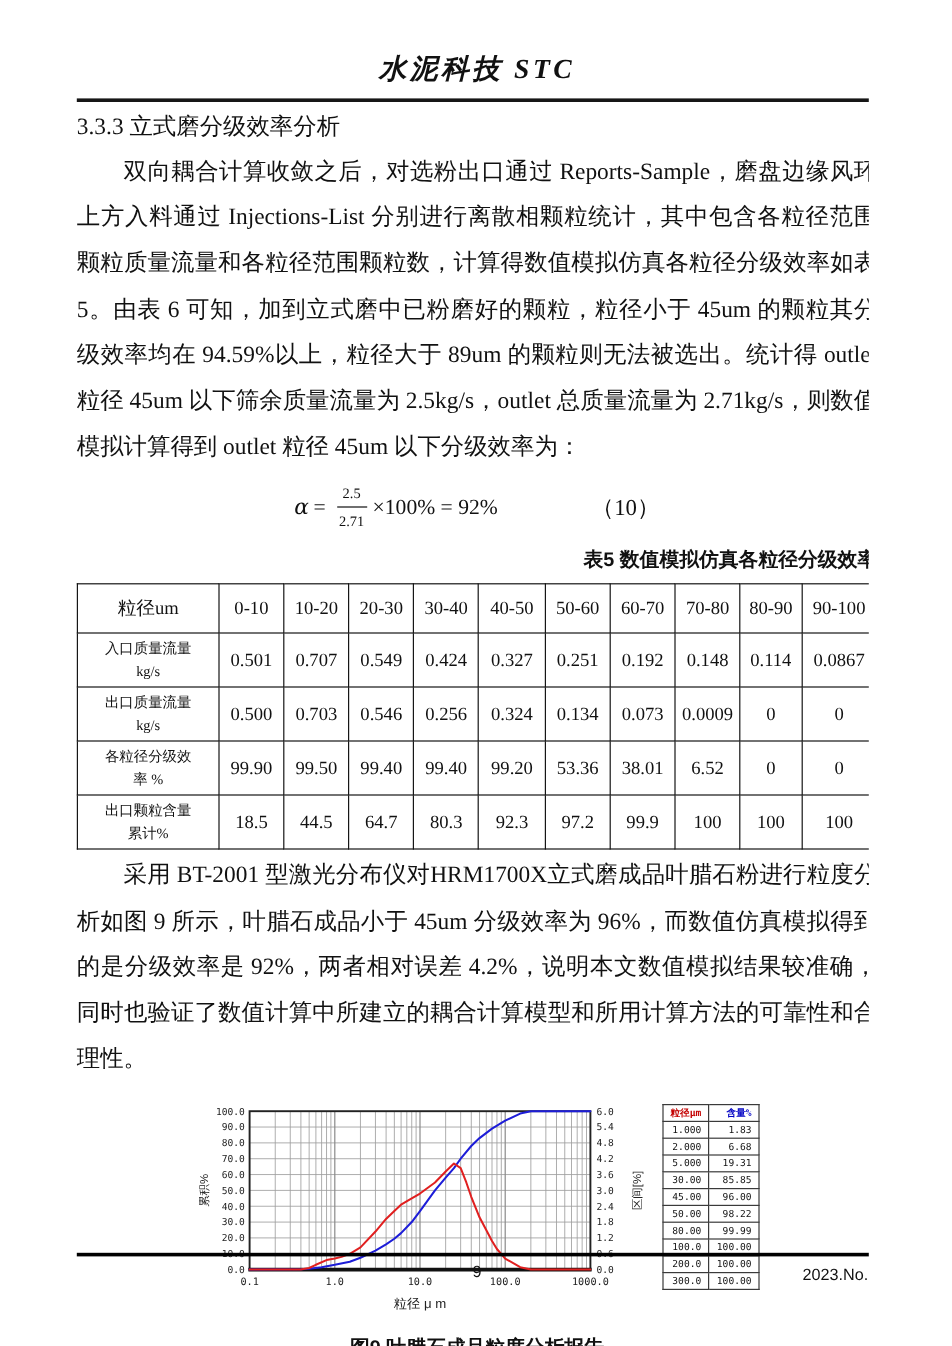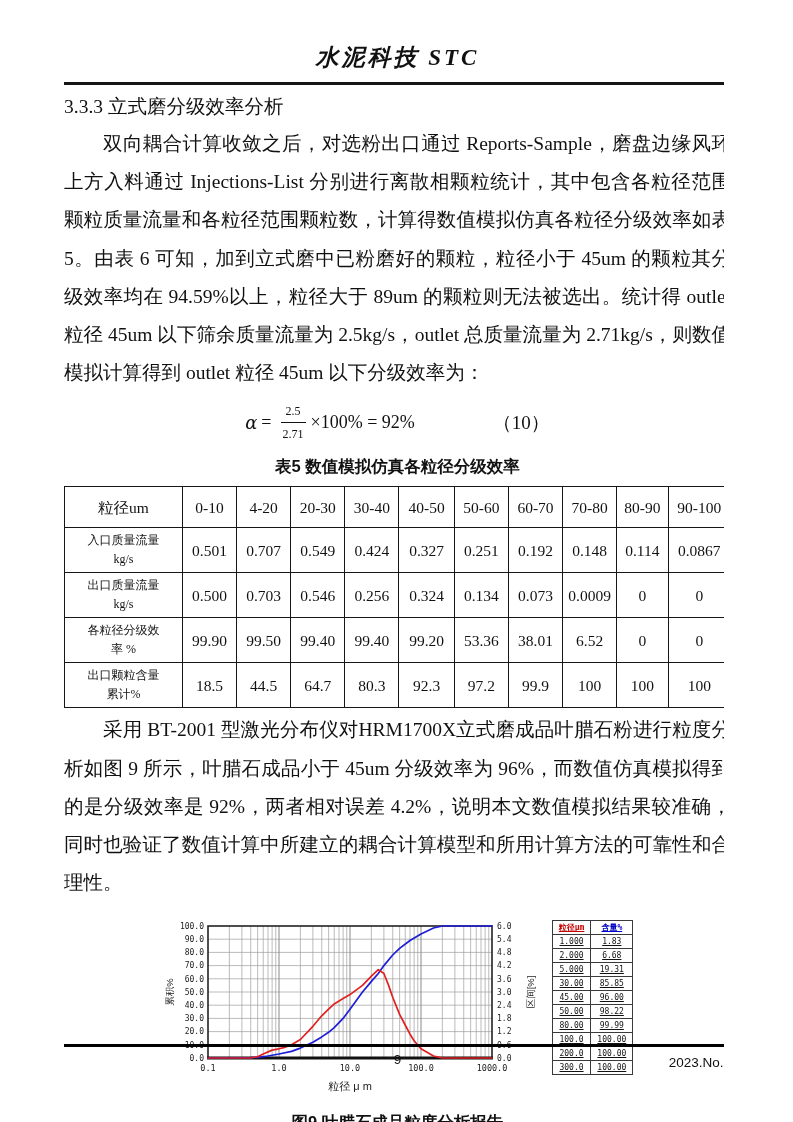--- a/index.html
+++ b/index.html
@@ -12,31 +12,31 @@
   .sec-heading{font-size:19.5px;margin-top:7px;line-height:30px;}
   .body-p{font-size:19.5px;line-height:38.2px;text-align:justify;text-indent:2em;margin:3px 0 0 0;}
   .eq-row{display:flex;justify-content:center;align-items:center;margin:9px 0 7px 0;
         font-size:18px;}
   .eq-alpha{font-style:italic;font-family:"DejaVu Serif",serif;}
   .eq-frac{display:inline-flex;flex-direction:column;align-items:center;margin:0 5px;
         font-size:12px;line-height:20px;}
   .eq-num{border-bottom:1.5px solid #111;padding:0 5px 1px 5px;}
   .eq-den{padding-top:1px;}
   .eq-number{margin-left:78px;font-size:19px;}
-  .tbl5-title{text-align:center;font-weight:bold;font-size:16.5px;margin:12px 0 8px 0;
+  .tbl5-title{text-align:right;font-weight:bold;font-size:16.5px;margin:12px 0 8px 0;
         font-family:"Liberation Sans",sans-serif;}
   table.tbl5{border-collapse:collapse;width:100%;table-layout:fixed;}
   table.tbl5 td{border:1.8px solid #161616;text-align:center;vertical-align:middle;
         font-size:15.5px;height:42px;padding:1px 0;line-height:19px;}
   table.tbl5 td.rowlab{font-size:12px;}
   .fig-wrap{margin-top:16px;display:flex;justify-content:center;align-items:flex-start;gap:8px;}
   .fig-chart{display:block;}
   .mini-tbl{border-collapse:collapse;font-family:"DejaVu Sans Mono",monospace;margin-top:2px;}
-  .mini-tbl td{border:1.2px solid #3a3a3a;font-size:8px;text-align:center;
-        padding:1px 6px;height:11px;white-space:nowrap;text-decoration:underline;}
+  .mini-tbl td{border:1.2px solid #3a3a3a;font-size:8px;text-align:right;
+        padding:1px 6px;height:11px;white-space:nowrap;}
   .mini-tbl .h0{color:#c40000;font-weight:bold;}
   .mini-tbl .h1{color:#0000c4;font-weight:bold;}
   .fig-caption{text-align:center;font-weight:bold;font-size:16.5px;margin-top:12px;
         font-family:"Liberation Sans",sans-serif;}
   .footer{position:absolute;left:64px;top:1044px;width:667px;}
   .foot-rule{border-top:3px solid #000;}
   .foot-row{position:relative;margin-top:5px;font-size:13.5px;
         font-family:"Liberation Sans",sans-serif;}
   .foot-page{display:block;text-align:center;}
   .foot-issue{position:absolute;right:0;top:3px;}
@@ -78,21 +78,21 @@
           <col style="width: 7.8%;">
           <col style="width: 7.8%;">
           <col style="width: 7.8%;">
           <col style="width: 7.4%;">
           <col style="width: 9%;">
         </colgroup>
       <tbody>
           <tr>
             <td style="height: 38px;">粒径um</td>
             <td style="height: 38px; margin-left: 43px;">0-10</td>
-            <td style="height: 38px;">4-20</td>
+            <td style="height: 38px;">10-20</td>
             <td style="height: 38px;">20-30</td>
             <td style="height: 38px;">30-40</td>
             <td style="height: 38px;">40-50</td>
             <td style="height: 38px;">50-60</td>
             <td style="height: 38px;">60-70</td>
             <td style="height: 38px;">70-80</td>
             <td style="height: 38px;">80-90</td>
             <td style="height: 38px;">90-100</td>
           </tr>
           <tr>

